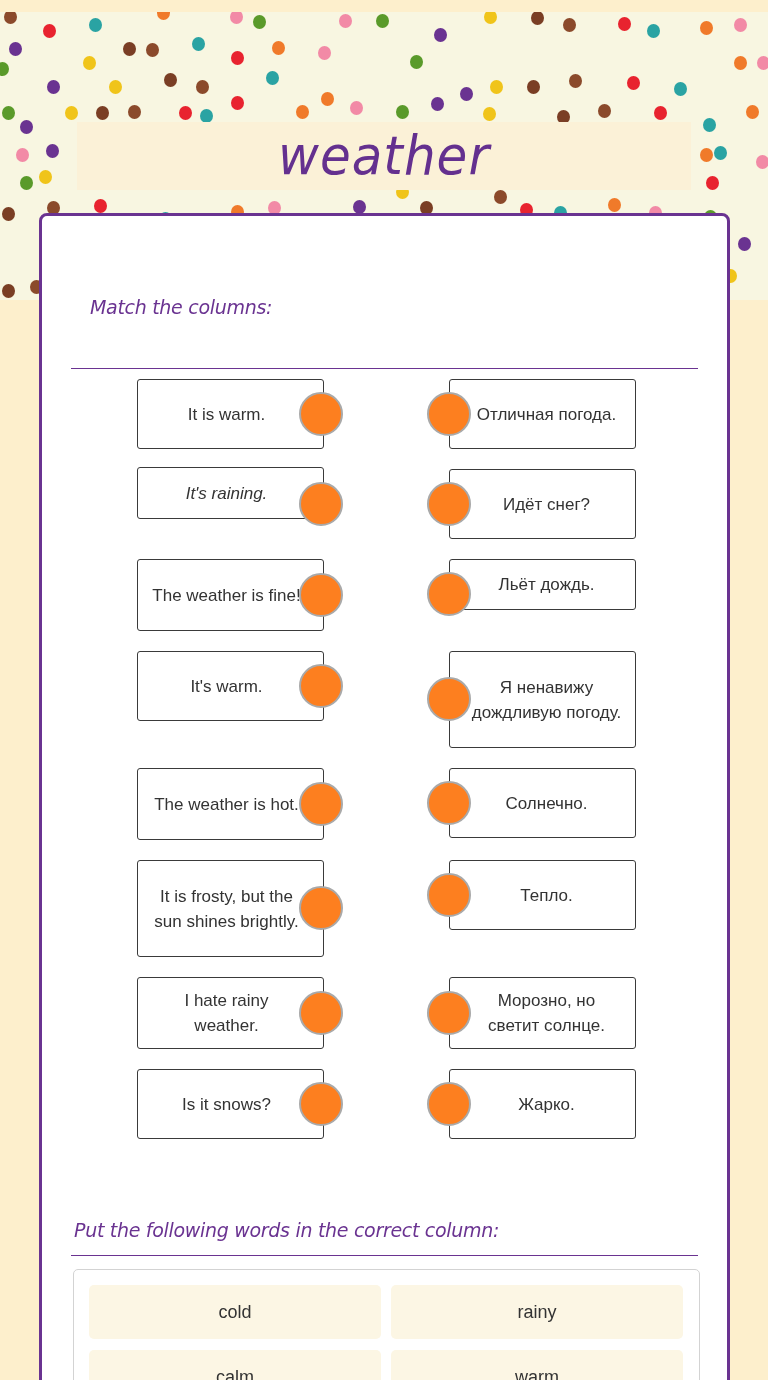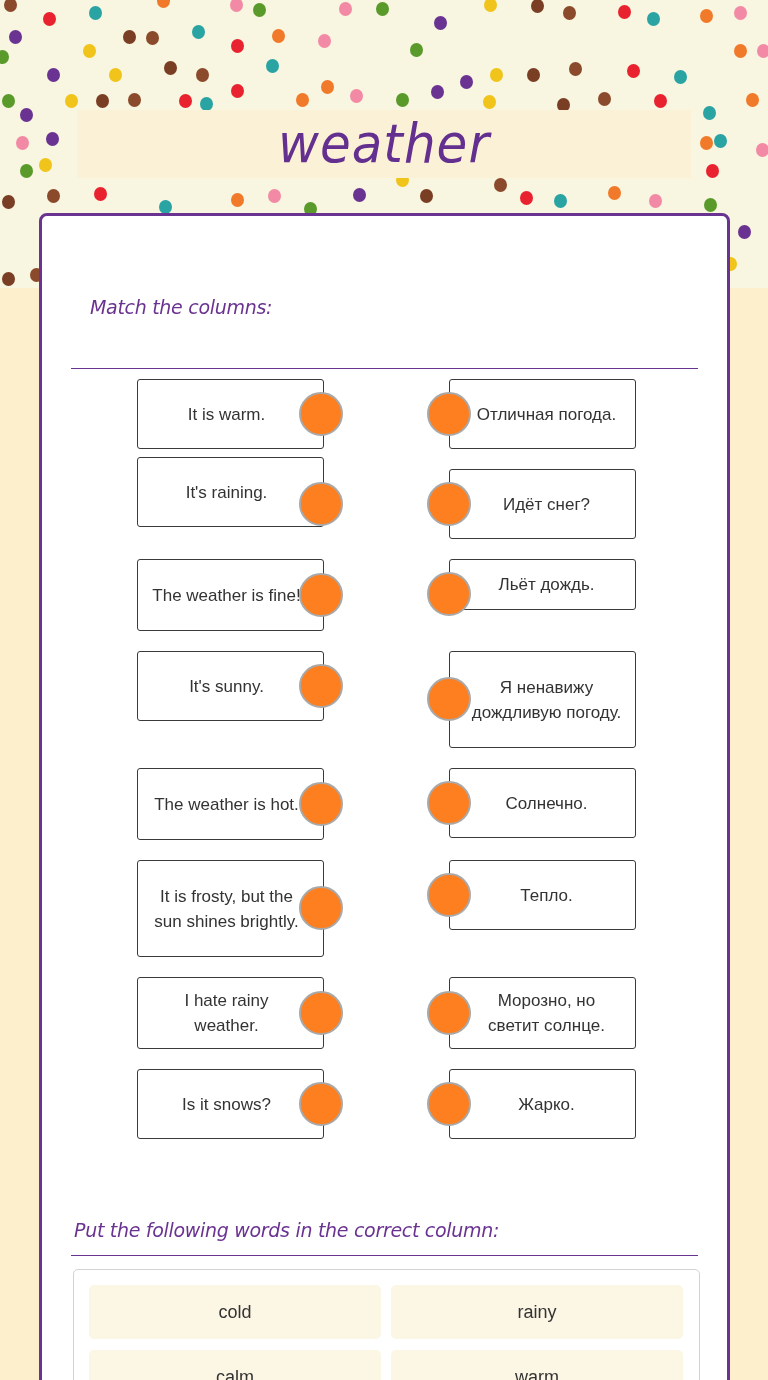--- a/index.html
+++ b/index.html
@@ -3,21 +3,21 @@
   <meta charset="utf-8">
   <style>
     * { box-sizing: border-box; margin: 0; padding: 0; }
     html, body { width: 768px; height: 1380px; overflow: hidden; }
     body {
       position: relative;
       background: #fdefcc;
       font-family: "DejaVu Sans", sans-serif;
     }
     .hero {
-      position: absolute; left: 0; top: 0; width: 768px; height: 288px;
+      position: absolute; left: 0; top: 12px; width: 768px; height: 288px;
       background: #f8f6e1;
       overflow: hidden;
       padding-left: 27px;
     }
     .dot {
       position: absolute; width: 13px; height: 14px; border-radius: 50%;
     }
     .title-band {
       position: absolute; left: 77px; top: 110px; width: 614px; height: 68px;
       background: #fbf1d7;
@@ -178,40 +178,40 @@
 
   <div class="mbox left" style="top:163px;height:70px;">
       <span>It is warm.</span>
     </div>
   <div class="knob" style="left:257px;top:176px;"></div>
   <div class="mbox right" style="top:163px;height:70px;">
       <span>Отличная погода.</span>
     </div>
   <div class="knob" style="left:385px;top:176px;"></div>
 
-  <div class="mbox left" style="top:241px;height:70px;">
+  <div class="mbox left" style="top:251px;height:52px;font-style:italic;">
       <span>It's raining.</span>
     </div>
   <div class="knob" style="left:257px;top:266px;"></div>
   <div class="mbox right" style="top:253px;height:70px;">
       <span>Идёт снег?</span>
     </div>
   <div class="knob" style="left:385px;top:266px;"></div>
 
   <div class="mbox left" style="top:343px;height:72px;">
       <span>The weather is fine!</span>
     </div>
   <div class="knob" style="left:257px;top:357px;"></div>
   <div class="mbox right" style="top:343px;height:51px;">
       <span>Льёт дождь.</span>
     </div>
   <div class="knob" style="left:385px;top:356px;"></div>
 
   <div class="mbox left" style="top:435px;height:70px;">
-      <span>It's sunny.</span>
+      <span>It's warm.</span>
     </div>
   <div class="knob" style="left:257px;top:448px;"></div>
   <div class="mbox right" style="top:435px;height:97px;">
       <span>Я ненавижу дождливую погоду.</span>
     </div>
   <div class="knob" style="left:385px;top:461px;"></div>
 
   <div class="mbox left" style="top:552px;height:72px;">
       <span>The weather is hot.</span>
     </div>

